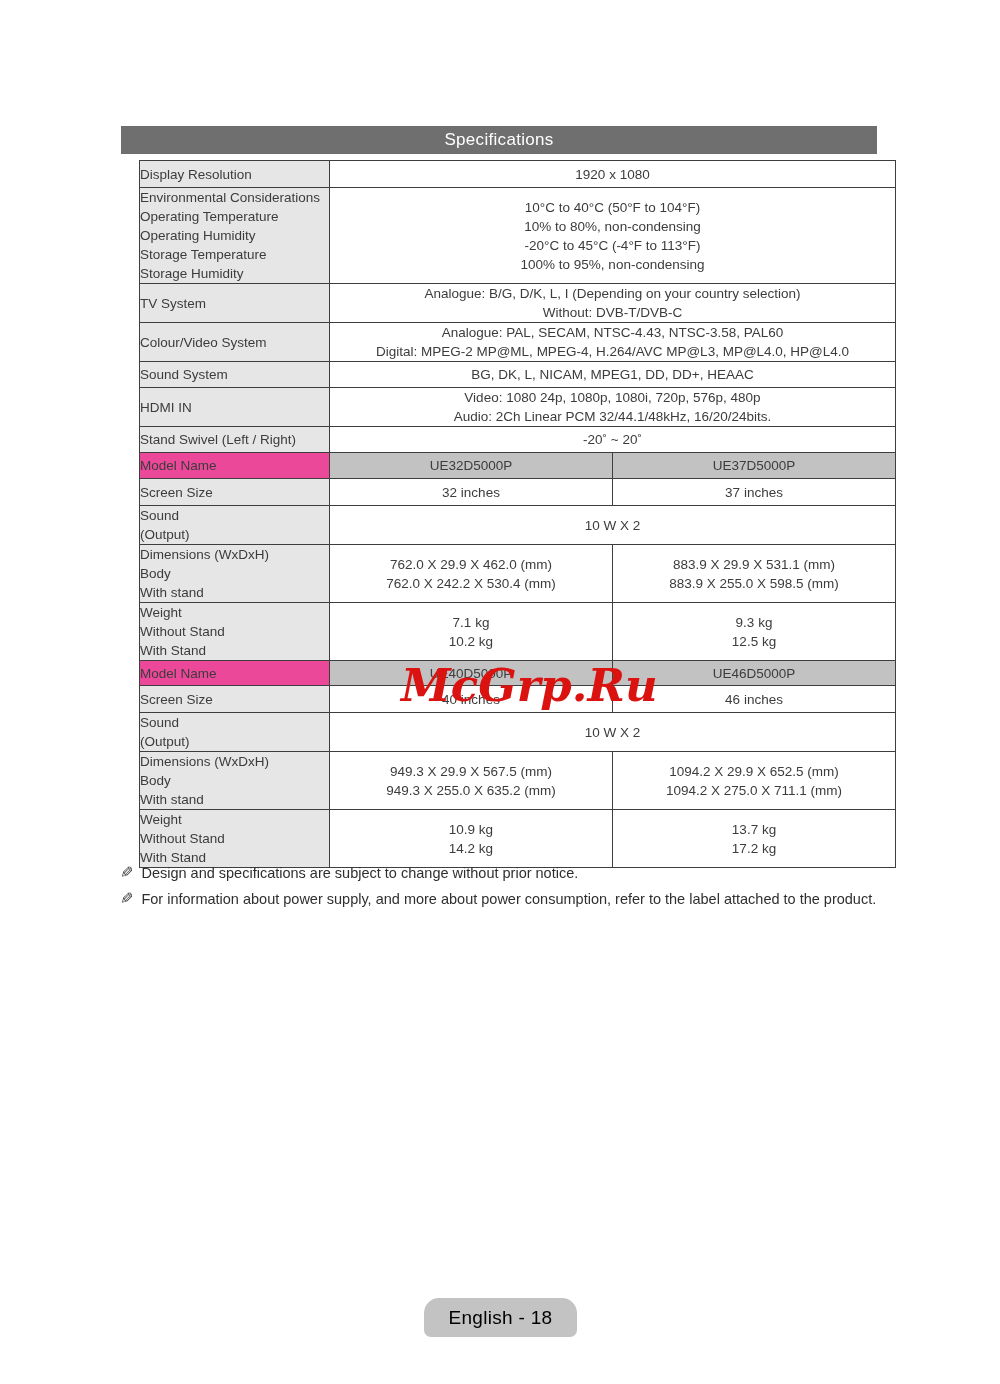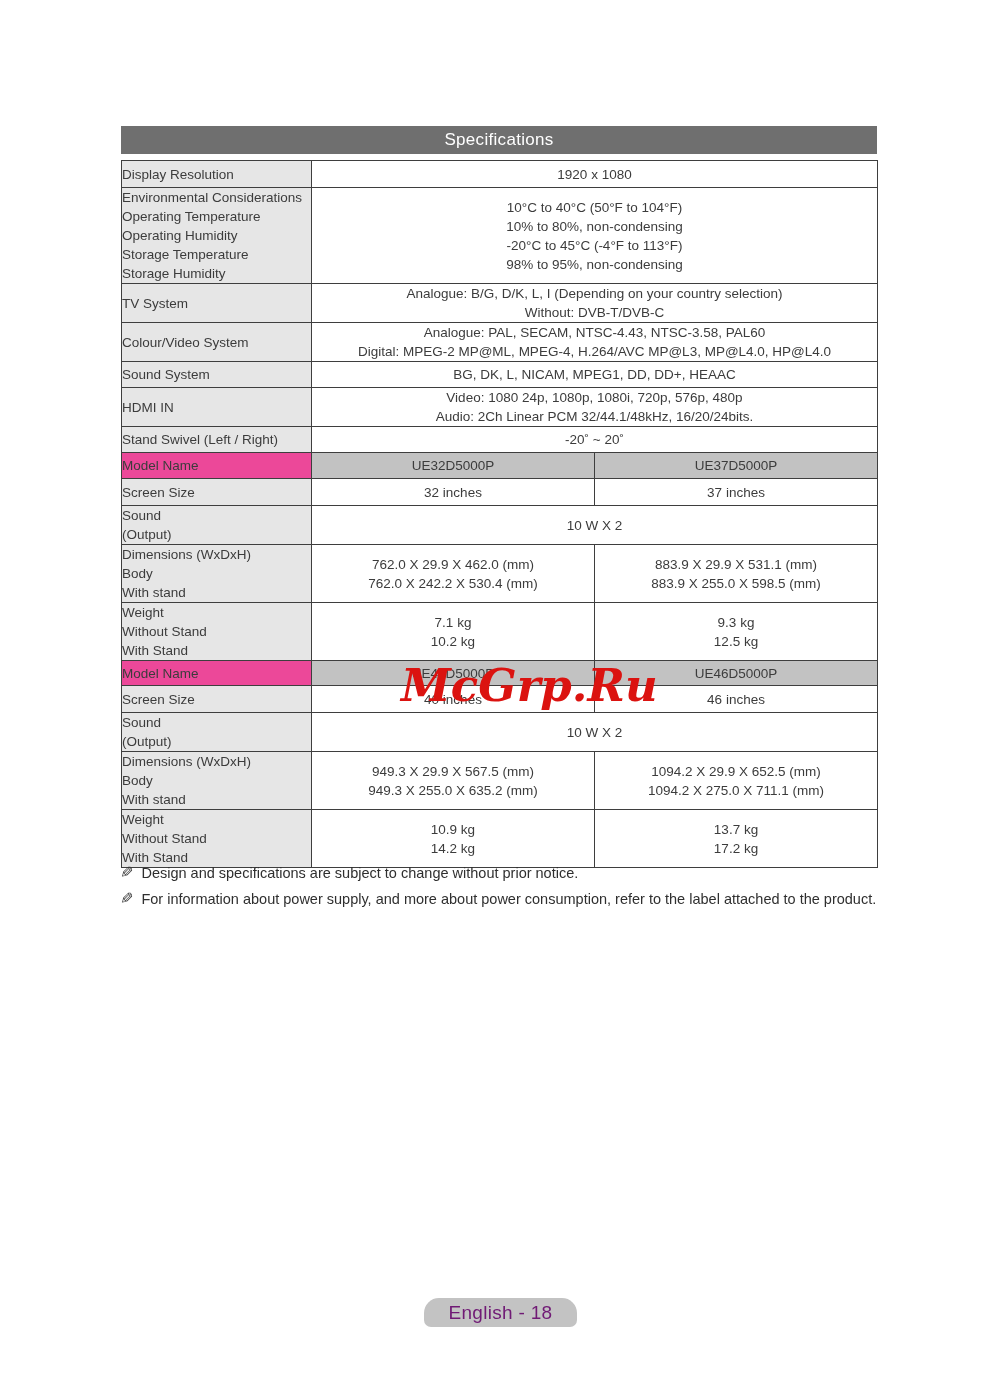--- a/index.html
+++ b/index.html
@@ -12,21 +12,21 @@
   .page { position:absolute; inset:0; background:#fff; overflow:hidden; }
 
   .title-bar {
     position:absolute; left:121px; top:126px; width:756px; height:28px;
     background:#6f6f6f; color:#ffffff;
     display:flex; align-items:center; justify-content:center;
     font-size:17px; letter-spacing:.3px;
   }
 
   table.spec {
-    position:absolute; left:121px; top:160px; width:756px;
+    position:absolute; left:139px; top:160px; width:756px;
     border-collapse:collapse; table-layout:fixed;
     font-size:13.5px; line-height:19px; color:#3c3c3c;
   }
   table.spec td { border:1px solid #3e3e3e; vertical-align:middle; padding:0; }
   td.lbl { background:#e6e6e6; padding-left:6px; text-align:left; }
   td.val { text-align:center; }
   td.vtop { vertical-align:top; padding-top:2px; }
   td.vbot { vertical-align:bottom; padding-bottom:3px; }
   tr.model td { background:#c2c2c2; }
   tr.model td.lbl { background:#ec4899; }
@@ -43,24 +43,24 @@
     letter-spacing:0; white-space:nowrap; pointer-events:none;
   }
 
   .notes { position:absolute; left:120px; top:863px; width:770px; }
   .note { display:flex; align-items:flex-start; gap:8px; margin-bottom:6px;
           font-size:14.5px; line-height:20px; color:#2f2f2f; }
   .note-icon { display:inline-block; transform:scaleX(-1);
                font-size:16px; line-height:20px; color:#3a3a3a; }
 
   .footer-tab {
-    position:absolute; left:424px; top:1298px; width:153px; height:29px;
+    position:absolute; left:424px; top:1298px; width:153px; height:39px;
     background:#c3c3c3; border-radius:15px 15px 7px 7px;
     display:flex; align-items:center; justify-content:center;
-    font-size:19px; color:#701a75; letter-spacing:.3px;
+    font-size:19px; color:#000000; letter-spacing:.3px;
   }
 </style>
 </head>
 <body>
 
 <div class="page">
 
   <div class="title-bar">Specifications</div>
 
   <table class="spec">
@@ -81,21 +81,21 @@
         <div>Environmental Considerations</div>
         <div>Operating Temperature</div>
         <div>Operating Humidity</div>
         <div>Storage Temperature</div>
         <div>Storage Humidity</div>
       </td>
       <td class="val vbot" colspan="2">
         <div>10°C to 40°C (50°F to 104°F)</div>
         <div>10% to 80%, non-condensing</div>
         <div>-20°C to 45°C (-4°F to 113°F)</div>
-        <div>98% to 95%, non-condensing</div>
+        <div>100% to 95%, non-condensing</div>
       </td>
     </tr>
 
     <tr class="h37">
       <td class="lbl vtop">TV System</td>
       <td class="val" colspan="2">
         <div>Analogue: B/G, D/K, L, I (Depending on your country selection)</div>
         <div>Without: DVB-T/DVB-C</div>
       </td>
     </tr>

